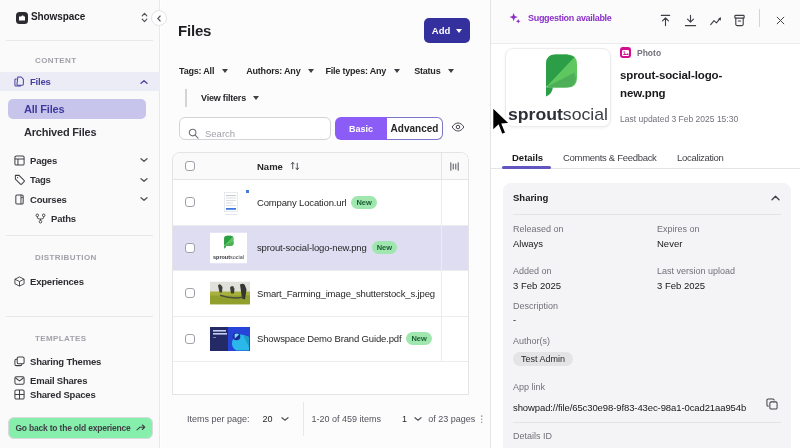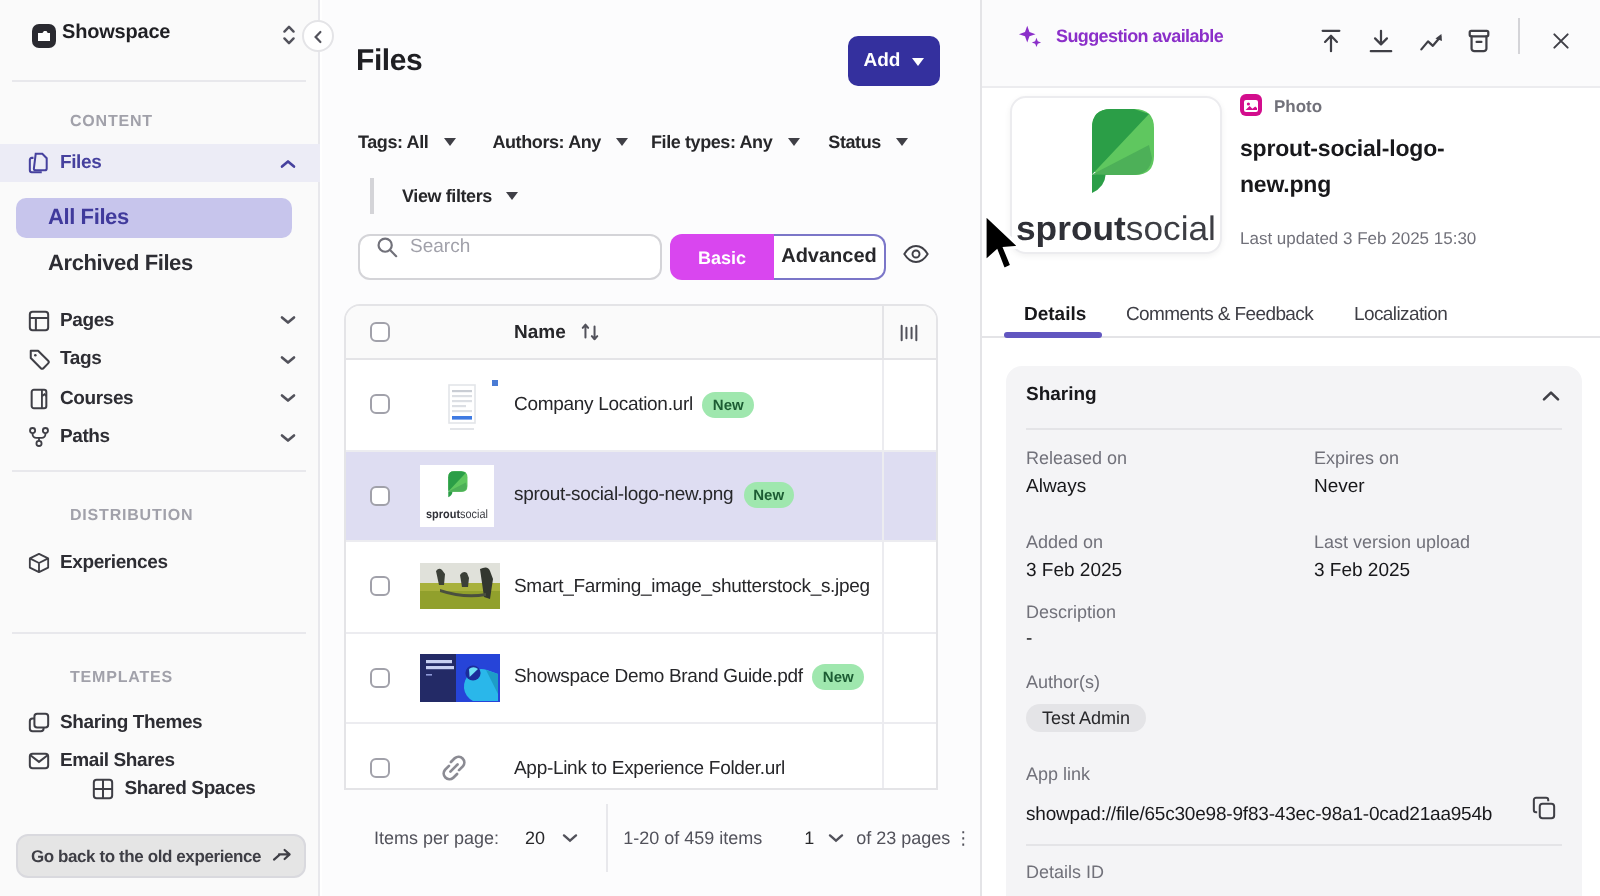--- a/index.html
+++ b/index.html
@@ -14,34 +14,34 @@
 .sb-logo { position:absolute; left:16px; top:12px; width:12px; height:12px; background:#2a2a30; border-radius:3.5px; }
 .sb-title { position:absolute; left:31px; top:11px; font-size:10px; font-weight:700; letter-spacing:-0.1px; color:#1f1f23; }
 .sb-div { position:absolute; left:6px; right:6px; height:1px; background:#e8e8ec; }
 .sb-label { position:absolute; left:14px; font-size:8px; font-weight:700; letter-spacing:0.4px; color:#a1a1aa;margin-left:21px; }
 .nav { position:absolute; left:0; width:160px; height:20px; display:flex; align-items:center; padding-left:14px; font-size:9.5px; font-weight:700; letter-spacing:-0.2px; color:#2d2d33; }
 .nav .nicon { width:11px; height:11px; margin-right:5px; flex:none; }
 .nav .chev { position:absolute; right:12px; top:50%; margin-top:-3px; }
 .nav.active { background:#ececf6; color:#46419e; }
 .subrow { position:absolute; left:8px; width:138px; height:20px; display:flex; align-items:center; padding-left:16px; font-size:11px; font-weight:700; letter-spacing:-0.2px; color:#2d2d33; border-radius:5px; }
 .subrow.sel { background:#c7c5ec; color:#403a9c; }
-.oldexp { position:absolute; left:8px; top:417px; width:145px; height:22px; border:1px solid #d9d9de; border-radius:6px; background:#e5e5e5; display:flex; align-items:center; justify-content:center; font-size:8.5px; font-weight:700; letter-spacing:-0.2px; color:#3f3f46; gap:5px; }
+.oldexp { position:absolute; left:8px; top:417px; width:145px; height:22px; border:1px solid #d9d9de; border-radius:6px; background:#86efac; display:flex; align-items:center; justify-content:center; font-size:8.5px; font-weight:700; letter-spacing:-0.2px; color:#3f3f46; gap:5px; }
 .sb-collapse { position:absolute; left:151px; top:10px; width:16px; height:16px; background:#fff; border:1px solid #e4e4e7; border-radius:50%; z-index:5; display:flex; align-items:center; justify-content:center; color:#52525b; }
 
 
 .middle { position:absolute; left:161px; top:0; width:329px; height:448px; background:#fcfcfd; }
 .m-h1 { position:absolute; left:17px; top:22px; font-size:15px; font-weight:700; letter-spacing:-0.2px; color:#1f1f23; }
 .addbtn { position:absolute; left:263px; top:18px; width:46px; height:25px; background:#34309e; border-radius:5px; color:#fff; font-size:9.5px; font-weight:700; display:flex; align-items:center; justify-content:center; gap:6px; }
 .caret { width:0; height:0; border-left:3.5px solid transparent; border-right:3.5px solid transparent; border-top:4.5px solid #3f3f46; display:inline-block; }
 .filters { position:absolute; left:18px; top:66px; display:flex; align-items:center; font-size:9px; font-weight:700; letter-spacing:-0.2px; color:#27272a; white-space:nowrap; }
 .filters .f { display:flex; align-items:center; gap:8px; }
 .viewfilters { position:absolute; left:24px; top:89px; height:18px; border-left:2px solid #d4d4d8; display:flex; align-items:center; padding-left:14px; font-size:9px; font-weight:700; letter-spacing:-0.2px; color:#27272a; gap:7px; }
-.searchbox { position:absolute; left:18px; top:117px; width:152px; height:23px; border:1px solid #d4d4d8; border-radius:6px; background:#fff; display:flex; align-items:flex-start; padding-left:8px; gap:6px; color:#a1a1aa; font-size:9.5px; }
+.searchbox { position:absolute; left:18px; top:117px; width:152px; height:23px; border:1px solid #d4d4d8; border-radius:6px; background:#fff; display:flex; align-items:flex-end; padding-left:8px; gap:6px; color:#a1a1aa; font-size:9.5px; }
 .seg { position:absolute; left:174px; top:117px; height:23px; display:flex; }
-.seg .b1 { width:52px; background:#d946ef; color:#fff; border-radius:6px 0 0 6px; display:flex; align-items:center; justify-content:center; font-size:9px; font-weight:700; }
+.seg .b1 { width:52px; background:#8b5cf6; color:#fff; border-radius:6px 0 0 6px; display:flex; align-items:center; justify-content:center; font-size:9px; font-weight:700; }
 .seg .b2 { width:56px; background:#fff; color:#27272a; border:1px solid #7b76c8; border-left:none; border-radius:0 6px 6px 0; display:flex; align-items:center; justify-content:center; font-size:10px; font-weight:700; }
 .eye { position:absolute; left:290px; top:122px; color:#3f3f46; }
 
 .tbl { position:absolute; left:11px; top:152px; width:297px; height:243px; border:1px solid #e4e4e7; border-radius:8px 8px 0 0; background:#fff; overflow:hidden; }
 .thead { height:27px; background:#fafafa; border-bottom:1px solid #e4e4e7; position:relative; display:flex; align-items:center; }
 .cb { width:10px; height:10px; border:1.5px solid #a1a1aa; border-radius:3px; background:#fff; flex:none; margin-left:12px; }
 .thead .tname { margin-left:62px; font-size:9.5px; font-weight:700; color:#27272a; }
 .coldiv { position:absolute; right:26px; top:0; bottom:0; border-left:1px solid #ececf0; }
 .trow { height:45.5px; border-bottom:1px solid #ececf0; position:relative; display:flex; align-items:center; white-space:nowrap; }
 .trow.sel { background:#deddf2; }
@@ -137,21 +137,21 @@
           <svg width="11" height="11" viewBox="0 0 12 12">
             <rect x="2" y="1" width="8" height="10" rx="1.2" fill="none" stroke="#3f3f46" stroke-width="1.1"></rect>
             <path d="M7.6 1 V11 M7.6 4.5 L9 3.4 L10 4.5" fill="none" stroke="#3f3f46" stroke-width="1"></path>
           </svg>
         </span>
     Courses
     <svg class="chev" width="8" height="6" viewBox="0 0 8 6">
           <path d="M1 1.7 L4 4.3 L7 1.7" fill="none" stroke="#52525b" stroke-width="1.3" stroke-linecap="round" stroke-linejoin="round"></path>
         </svg>
   </div>
-  <div class="nav" style="top:208.5px;">
+  <div class="nav" style="top:208.5px;margin-left:21px;">
     <span class="nicon">
           <svg width="11" height="11" viewBox="0 0 12 12">
             <circle cx="2.5" cy="2.5" r="1.4" fill="none" stroke="#3f3f46" stroke-width="1"></circle>
             <circle cx="9.5" cy="2.5" r="1.4" fill="none" stroke="#3f3f46" stroke-width="1"></circle>
             <circle cx="6" cy="9.5" r="1.4" fill="none" stroke="#3f3f46" stroke-width="1"></circle>
             <path d="M2.5 4 v0.5 a2 2 0 0 0 2 2 h3 a2 2 0 0 0 2 -2 V4 M6 6.5 v1.6" fill="none" stroke="#3f3f46" stroke-width="1"></path>
           </svg>
         </span>
     Paths
     <svg class="chev" width="8" height="6" viewBox="0 0 8 6">
@@ -183,21 +183,21 @@
   </div>
   <div class="nav" style="top:370.5px;">
     <span class="nicon">
           <svg width="11" height="11" viewBox="0 0 12 12">
             <rect x="1" y="2" width="10" height="8" rx="1.5" fill="none" stroke="#3f3f46" stroke-width="1.1"></rect>
             <path d="M1.5 3 L6 6.5 L10.5 3" fill="none" stroke="#3f3f46" stroke-width="1.1"></path>
           </svg>
         </span>
     Email Shares
   </div>
-  <div class="nav" style="top:384px;justify-content:center;">
+  <div class="nav" style="top:384px;">
     <span class="nicon">
           <svg width="11" height="11" viewBox="0 0 12 12">
             <rect x="1" y="1" width="10" height="10" rx="1.5" fill="none" stroke="#3f3f46" stroke-width="1.1"></rect>
             <path d="M6 1 V11 M1 6 H11" stroke="#3f3f46" stroke-width="1.1" fill="none"></path>
           </svg>
         </span>
     Shared Spaces
   </div>
   <div class="oldexp">Go back to the old experience
     <svg width="10" height="8" viewBox="0 0 10 8">
@@ -311,31 +311,20 @@
               <path d="M24.5 7.5 a3.5 3.5 0 0 1 4.5 0 L24.8 11.5 Z" fill="#6fe0f7"></path>
               <rect x="3" y="3" width="13" height="1.6" fill="#c8d0f2"></rect>
               <rect x="3" y="6" width="14" height="1.6" fill="#c8d0f2"></rect>
               <rect x="3" y="10" width="3" height="0.8" fill="#8f9ad8"></rect>
             </svg>
           </span>
       <span class="fname">Showspace Demo Brand Guide.pdf</span>
           <span class="badge">New</span>
       <div class="coldiv"></div>
     </div>
-    <div class="trow">
-      <span class="cb"></span>
-      <span class="thumb" style="left:45px">
-            <svg width="18" height="18" viewBox="0 0 20 20">
-              <path d="M8 12 L12 8" stroke="#8b8b93" stroke-width="1.5" stroke-linecap="round" fill="none"></path>
-              <path d="M7.2 8.8 L5 11 a3.2 3.2 0 0 0 4.5 4.5 L11.7 13.3 M12.8 11.2 L15 9 A3.2 3.2 0 0 0 10.5 4.5 L8.3 6.7" stroke="#8b8b93" stroke-width="1.5" stroke-linecap="round" fill="none"></path>
-            </svg>
-          </span>
-      <span class="fname">App-Link to Experience Folder.url</span>
-      <div class="coldiv"></div>
-    </div>
   </div>
   <div class="pager">
     <span style="margin-left:26px">Items per page:</span>
     <span style="margin-left:13px; color:#27272a;">20</span>
     <svg width="8" height="6" viewBox="0 0 8 6" style="margin-left:8px">
           <path d="M1 1.7 L4 4.3 L7 1.7" fill="none" stroke="#52525b" stroke-width="1.2" stroke-linecap="round"></path>
         </svg>
     <span style="width:1px; height:34px; background:#e8e8ec; margin-left:14px"></span>
     <span style="margin-left:8px">1-20 of 459 items</span>
     <span style="margin-left:21px; color:#27272a;">1</span>

